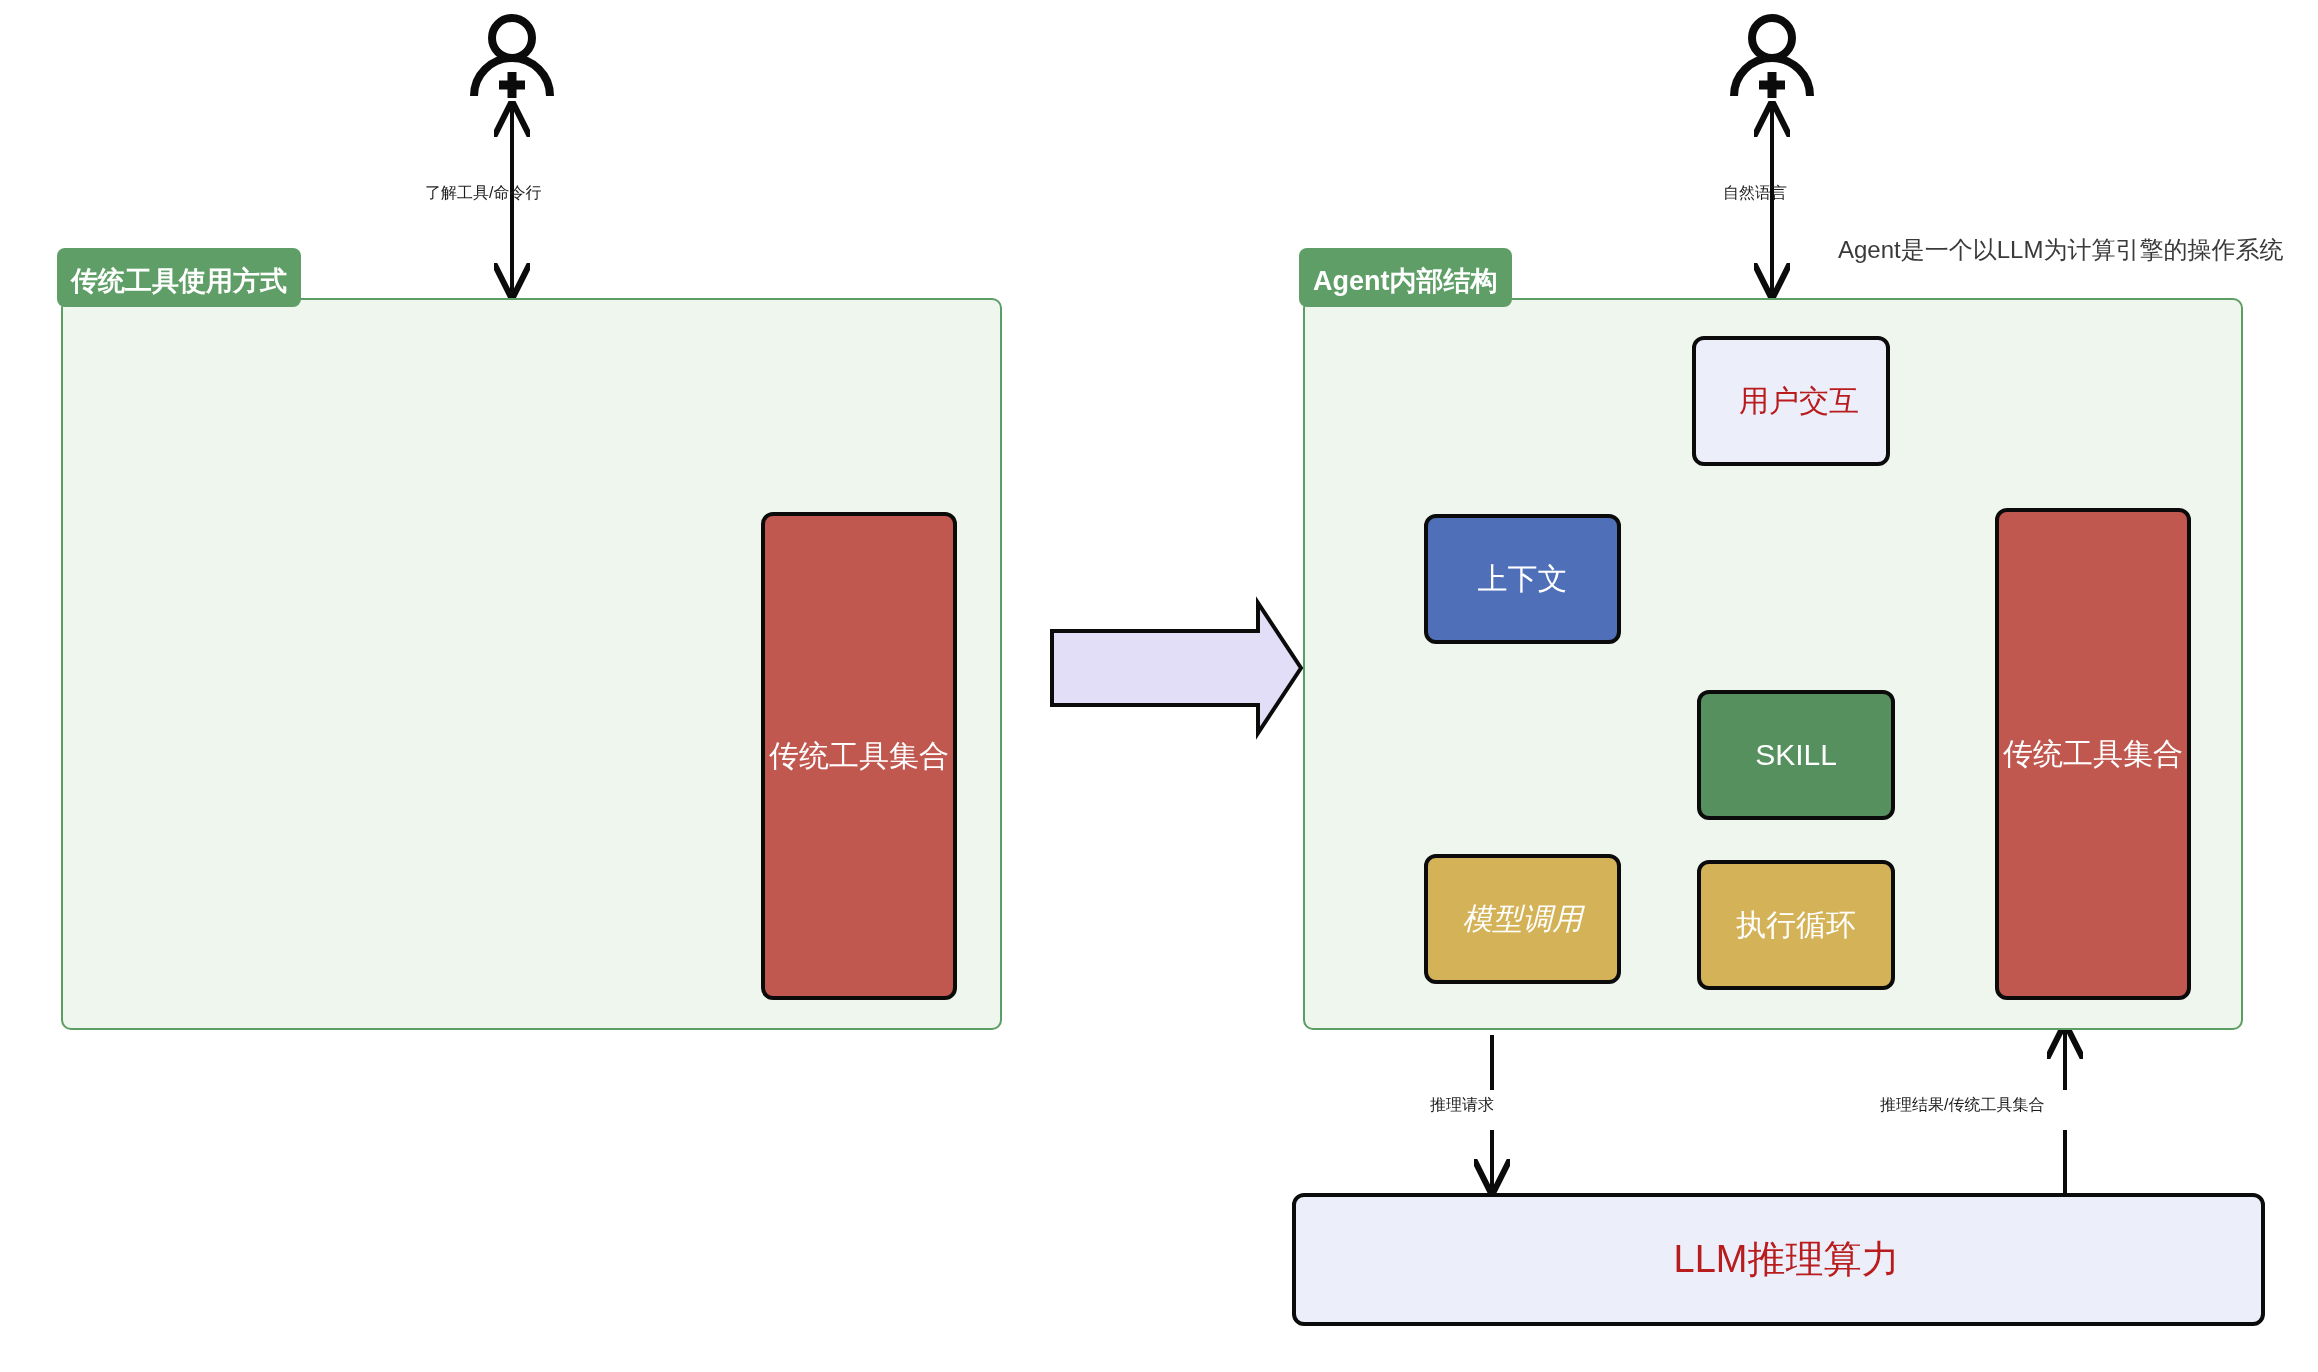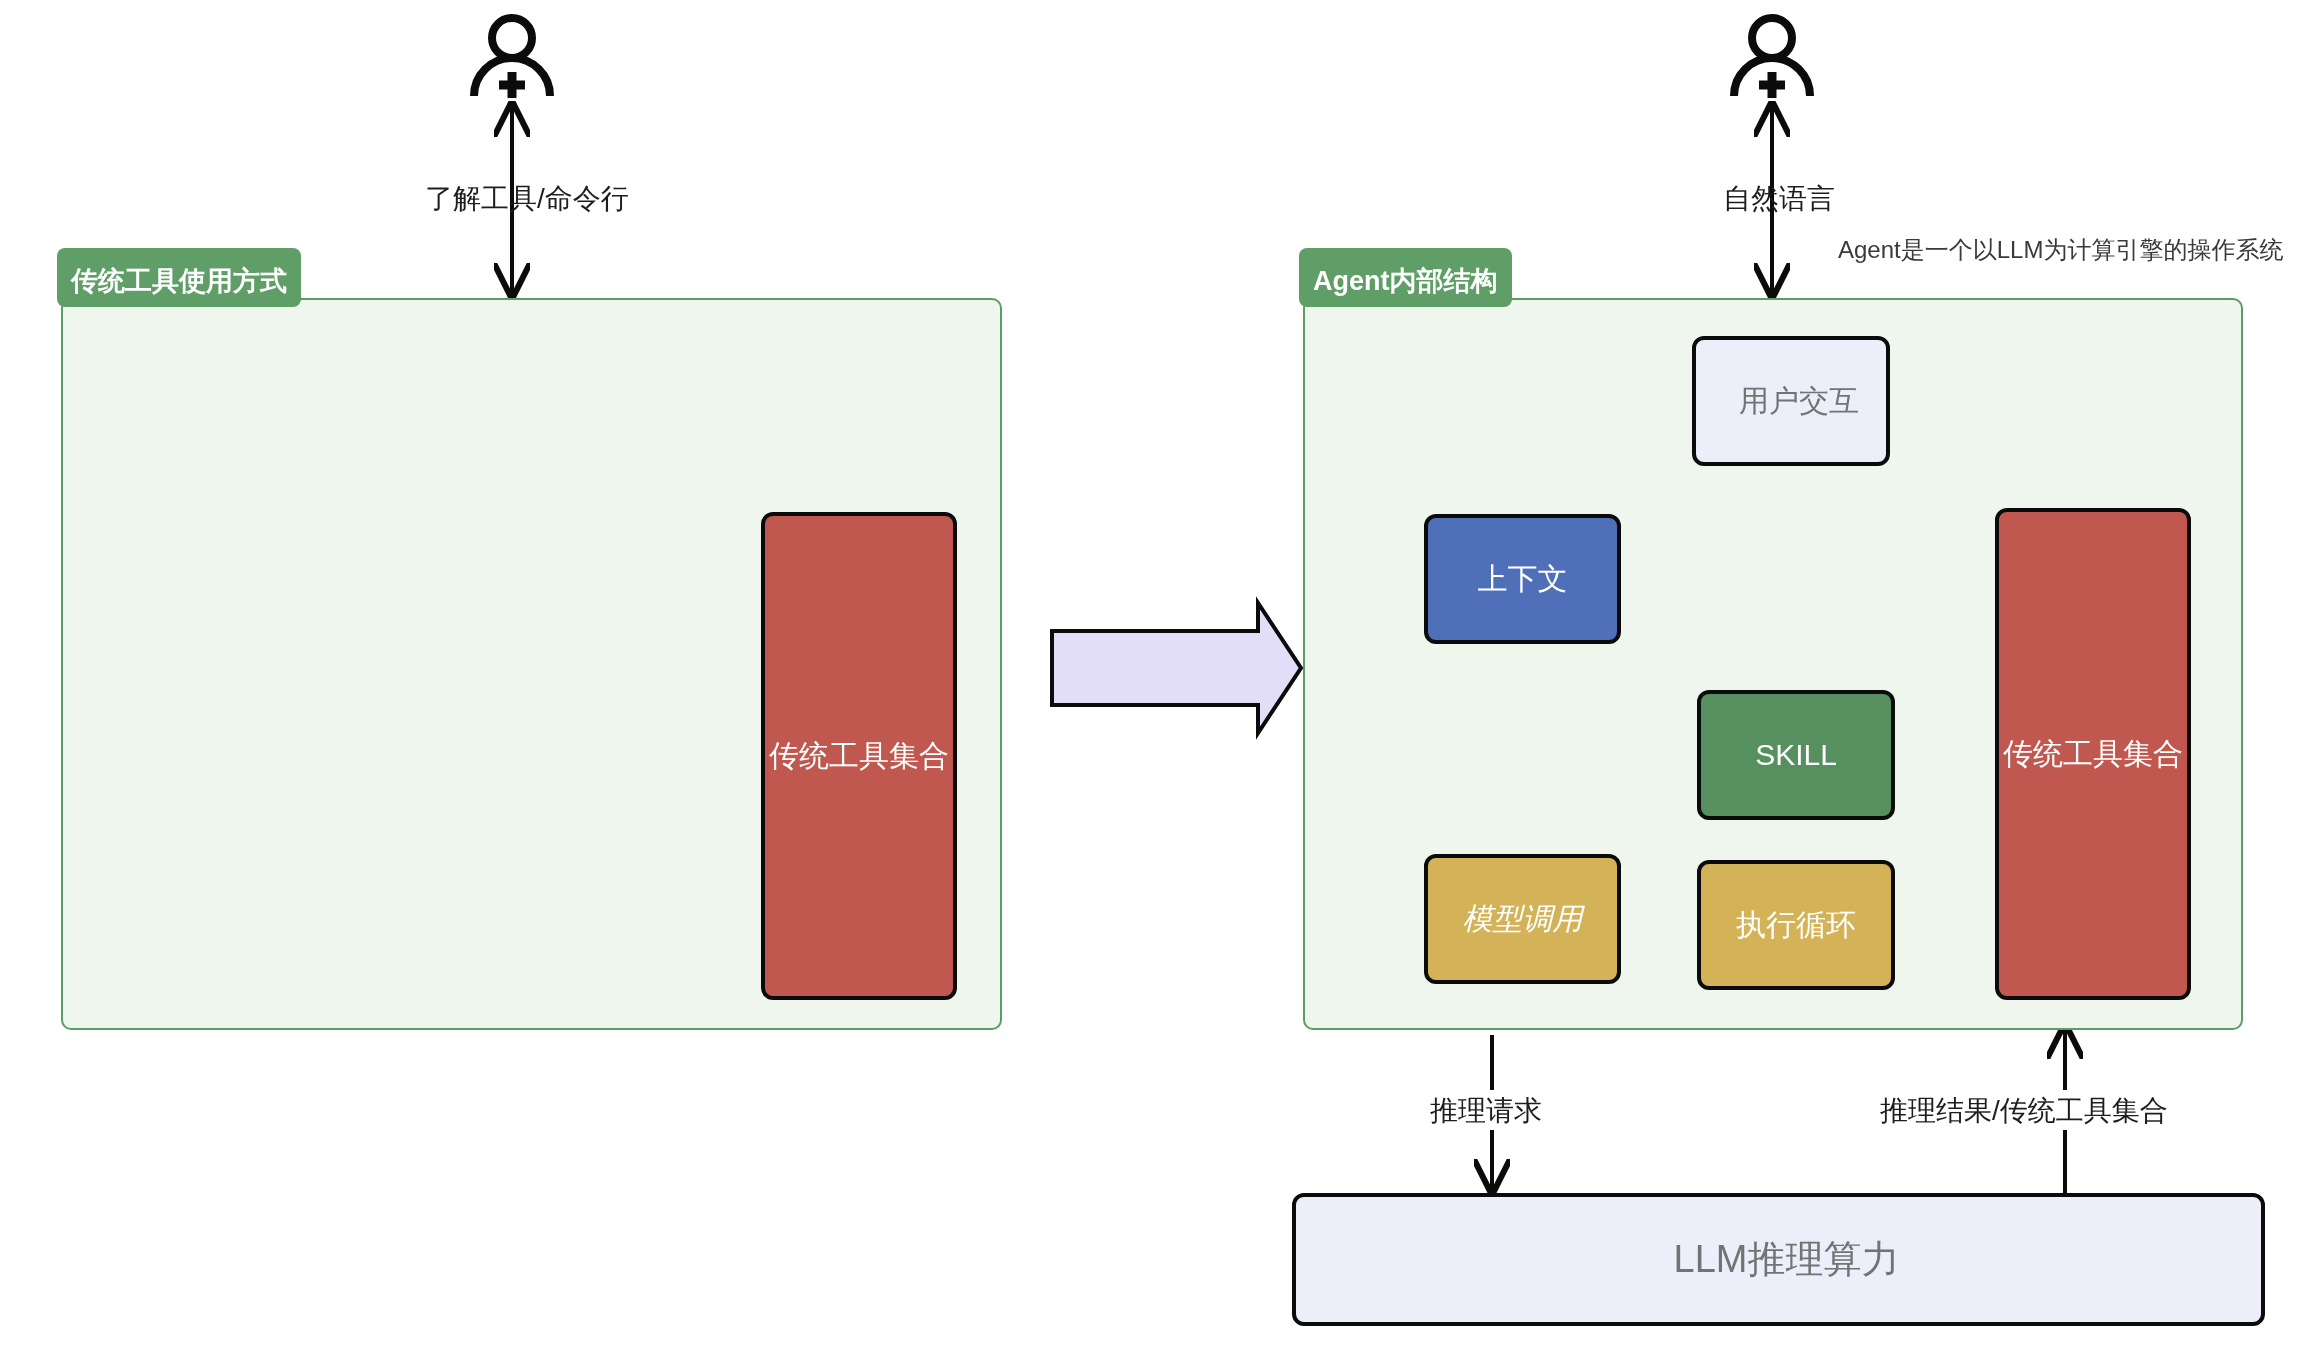--- a/index.html
+++ b/index.html
@@ -46,25 +46,25 @@
     justify-content: center;
     text-align: center;
     font-size: 30px;
     line-height: 1.25;
     white-space: nowrap;
   }
   .node.red      { background: #c0584f; color: #ffffff; }
   .node.blue     { background: #4f6fb8; color: #ffffff; }
   .node.green    { background: #57905f; color: #ffffff; }
   .node.yellow   { background: #d4b257; color: #ffffff; }
-  .node.lav      { background: #eceefa; color: #737373; padding-left: 16px; }
+  .node.lav      { background: #eceefa; color: #b91c1c; padding-left: 16px; }
   
   .edge-label {
     position: absolute;
-    font-size: 28px;
+    font-size: 16px;
     color: #1d1d1d;
     white-space: nowrap;
     line-height: 1;
   }
   .note {
     position: absolute;
     font-size: 24px;
     color: #3a3a3a;
     white-space: nowrap;
     line-height: 1;

